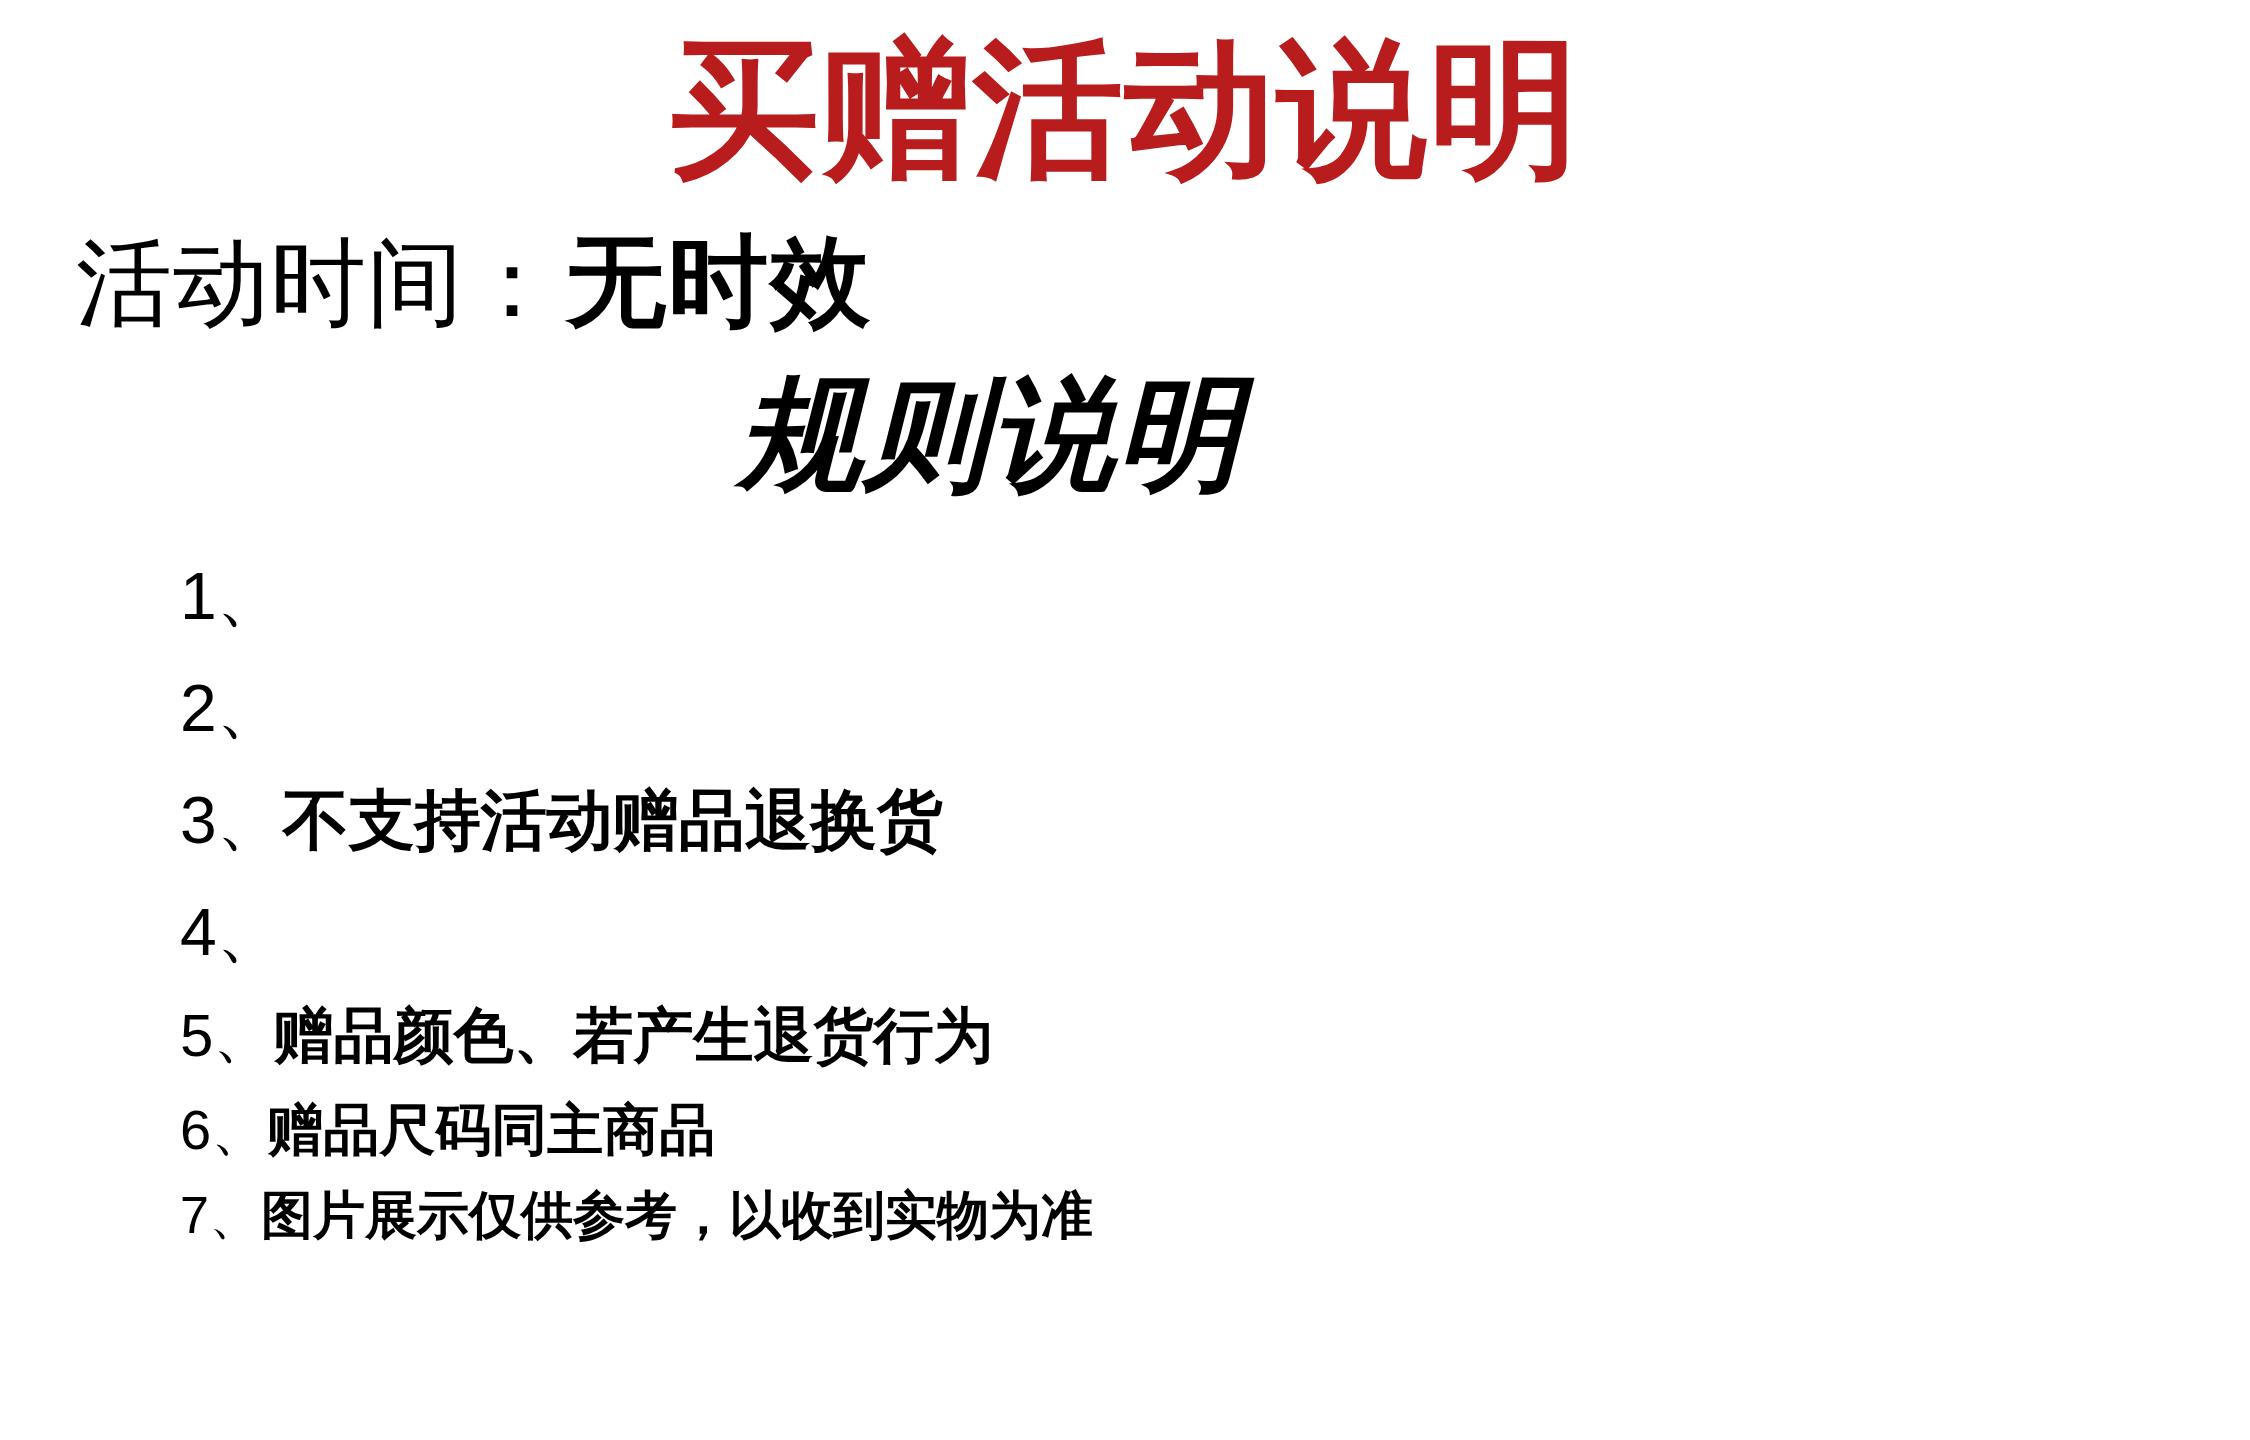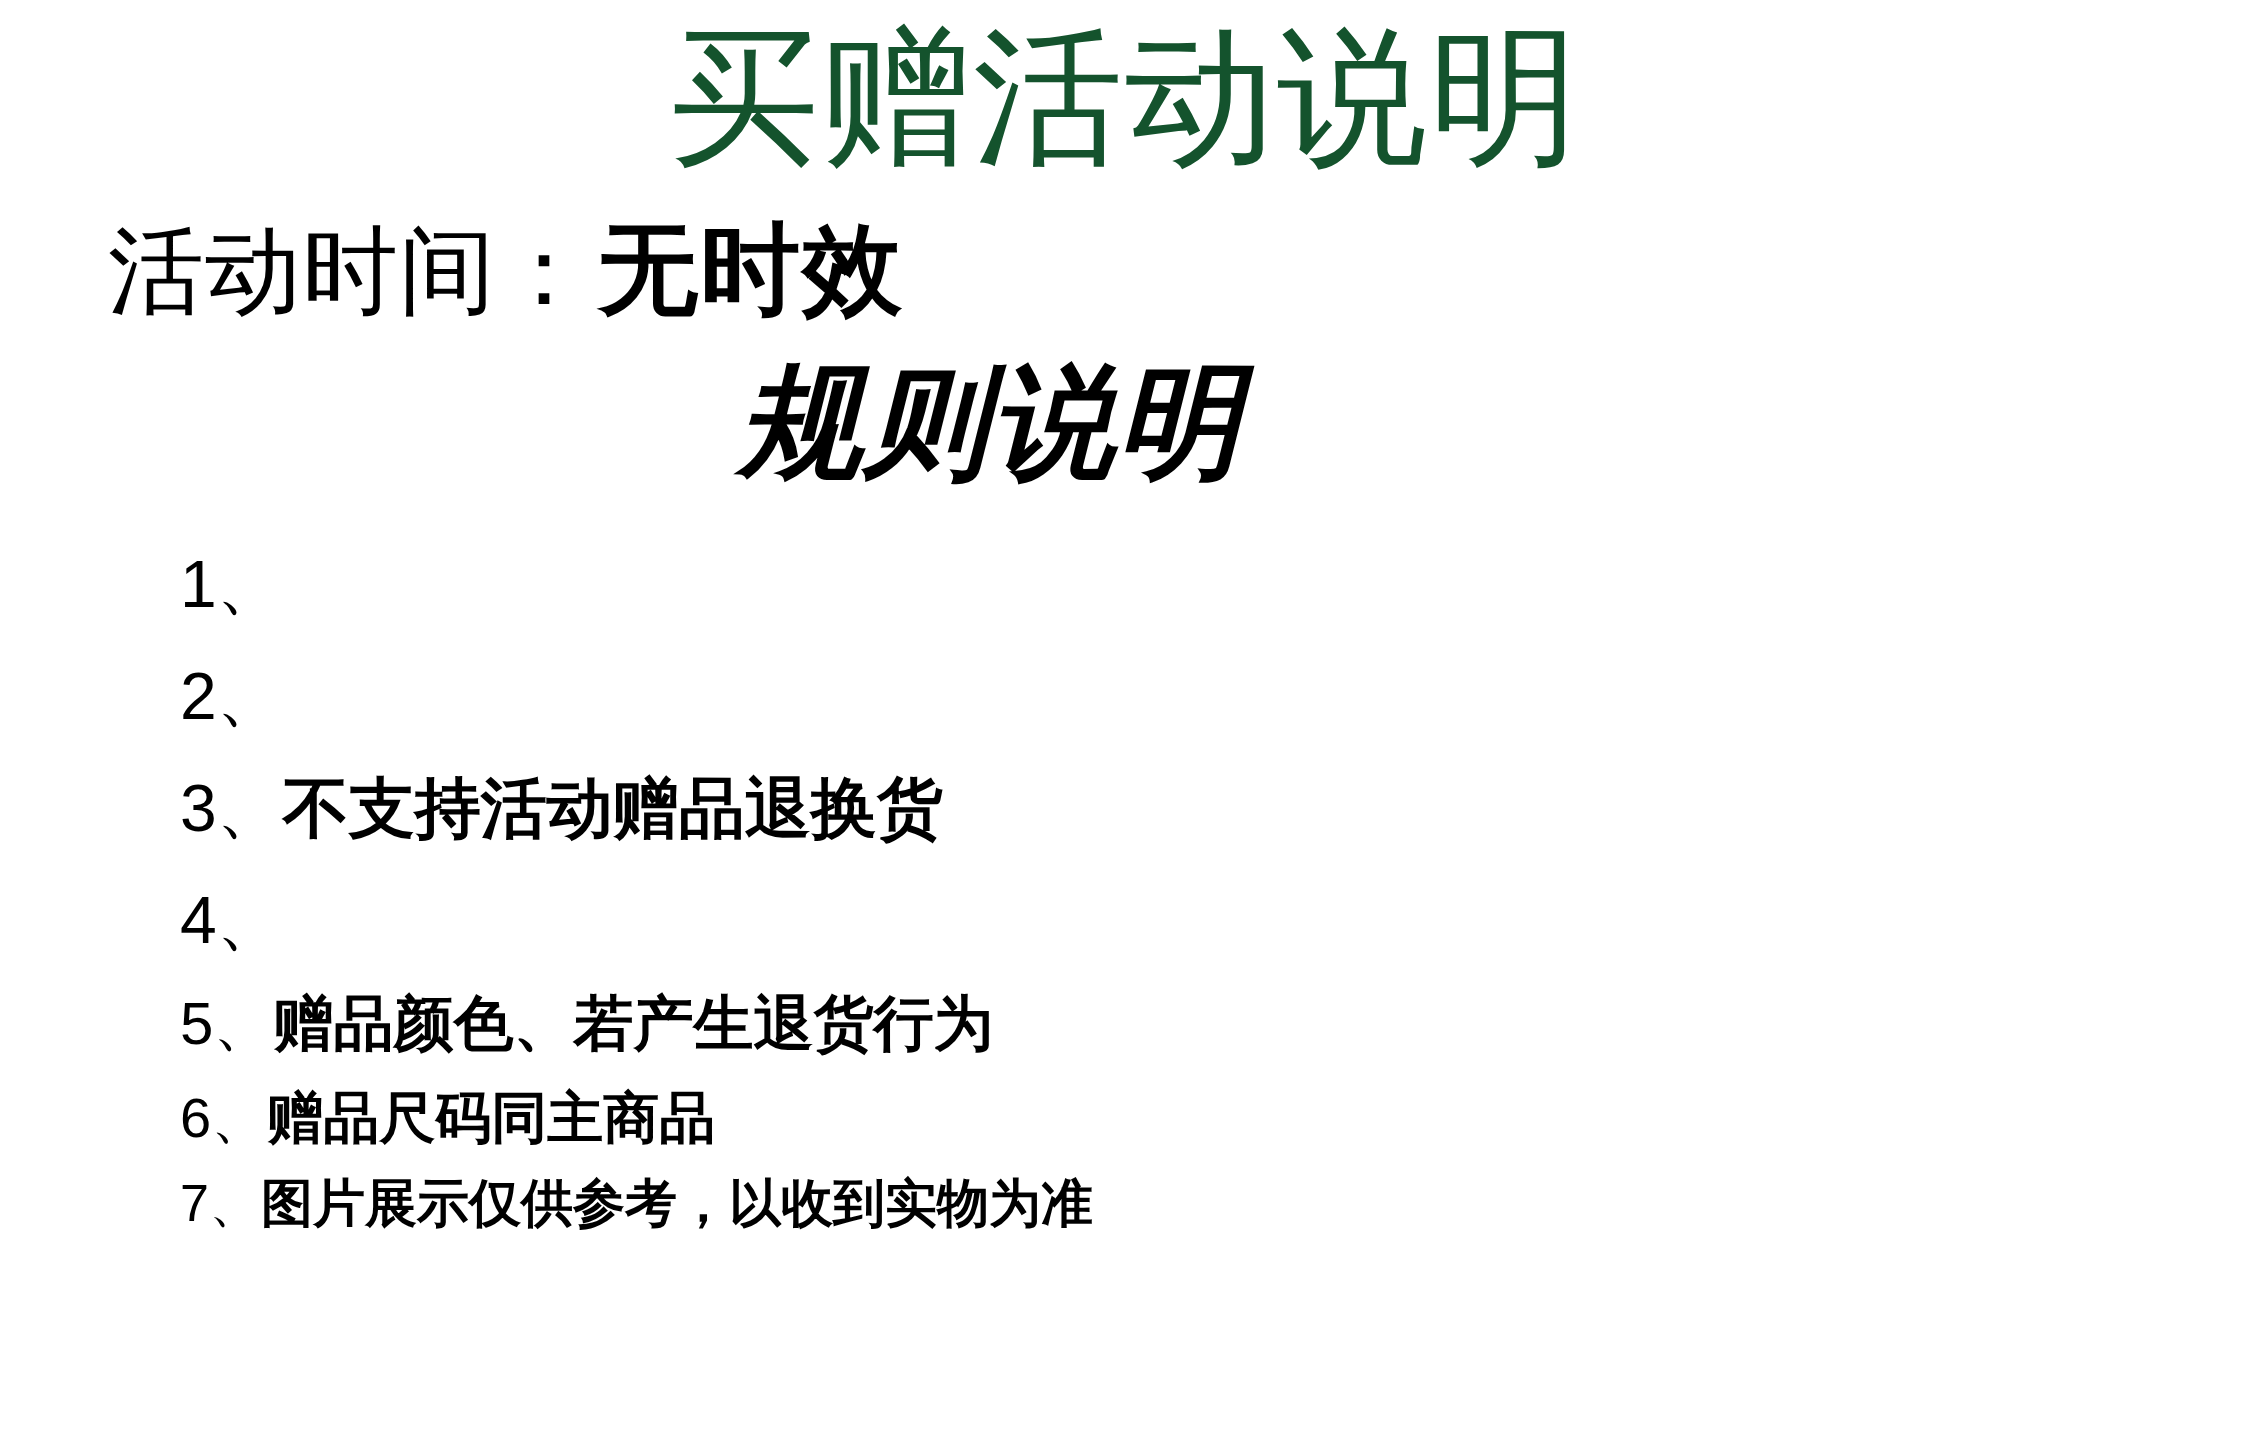--- a/index.html
+++ b/index.html
@@ -17,32 +17,32 @@
   .page {
     position: relative;
     width: 2250px;
     height: 1440px;
     background: #ffffff;
     box-sizing: border-box;
   }
 
   .main-title {
     text-align: center;
-    font-weight: 400;
+    font-weight: 700;
     font-size: 150px;
     line-height: 1.0;
     letter-spacing: 2px;
-    margin: 0;
+    margin: 12px;
     padding-top: 22px;
-    color: #14532d;
+    color: #b91c1c;
   }
 
   .activity-time-row {
     margin: 42px 0 0 0;
-    padding-left: 108px;
+    padding-left: 76px;
     display: flex;
     align-items: baseline;
   }
   .activity-time-label {
     font-size: 96px;
     font-weight: 400;
     line-height: 1.1;
     letter-spacing: 1px;
   }
   .activity-time-value {

